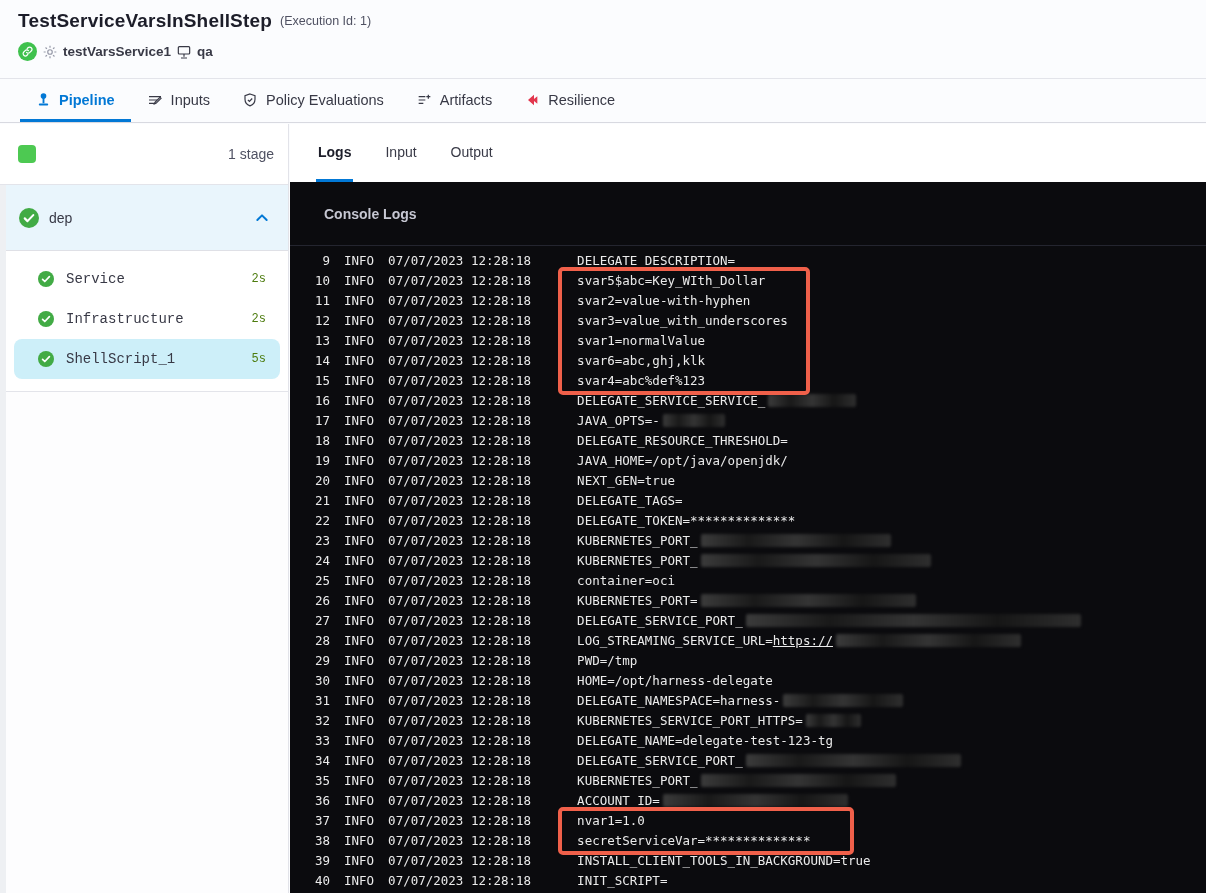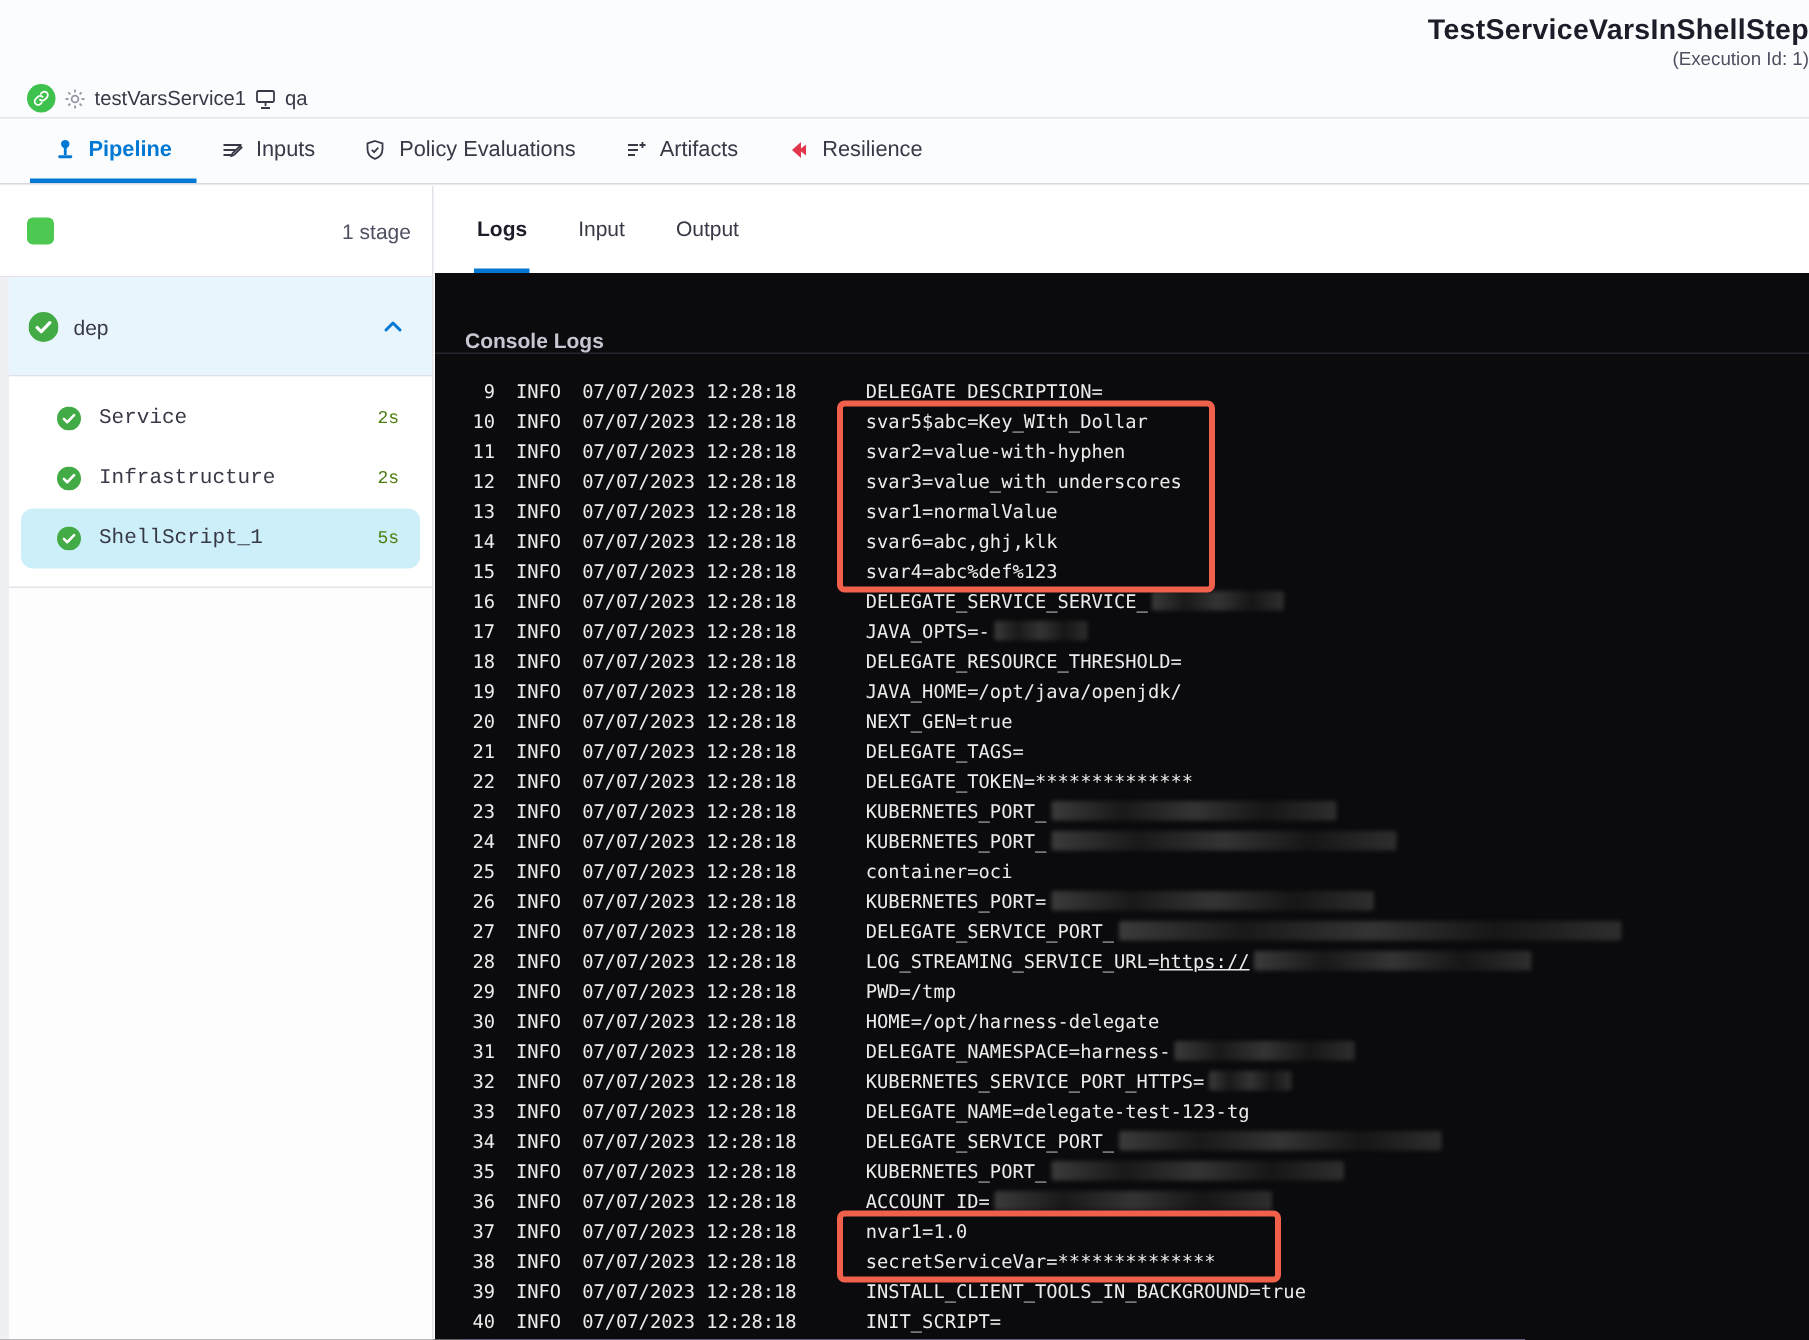--- a/index.html
+++ b/index.html
@@ -1,24 +1,24 @@
 <!DOCTYPE html>
 <html><head>
 <meta charset="utf-8">
 <style>
   * { margin:0; padding:0; box-sizing:border-box; }
   html,body { width:1206px; height:893px; overflow:hidden; }
   body { position:relative; background:#fbfcfe; font-family:"Liberation Sans",sans-serif; }
 
   
   .app-header { position:absolute; top:0; left:0; right:0; height:79px; background:#fbfcfe; border-bottom:1px solid #e3e4ea; }
-  .title-row { display:flex; align-items:flex-end; padding:10px 0 0 18px;flex-direction:column; }
+  .title-row { display:flex; align-items:center; padding:10px 0 0 18px; }
   .page-title { font-size:19px; font-weight:bold; color:#1c1d29; letter-spacing:.2px; }
   .execution-id { font-size:12.5px; color:#4f5162; margin-left:8px; }
-  .meta-row { display:flex; align-items:center; margin:10px 0 4px 18px; gap:5px; }
+  .meta-row { display:flex; align-items:center; margin:10px 0 4px 18px; gap:5px;font-weight:bold; }
   .svc-badge { width:19px; height:19px; border-radius:50%; background:#3fc14d; display:flex; align-items:center; justify-content:center; }
   .meta-label { font-size:13.5px; color:#383946; }
   .icon-gray { color:#6b6d85; display:flex; }
 
   
   .tab-bar { position:absolute; top:80px; left:0; right:0; height:43px; background:#fbfcfe; border-bottom:1px solid #d8d9e0; display:flex; align-items:stretch; padding-left:20px; }
   .tab { display:flex; align-items:center; gap:8px; padding:0 16px; font-size:14.5px; color:#383946; border-bottom:3px solid transparent; cursor:pointer; }
   .tab.active { color:#0278d5; font-weight:bold; border-bottom-color:#0278d5; }
   .tab svg { flex:none; }
 
@@ -37,21 +37,21 @@
   .step-row.selected { background:#cdeff9; }
   .step-label { font-size:14px; color:#383946; margin-left:12px; }
   .step-duration { margin-left:auto; font-size:12px; color:#4d7c0f; }
 
   
   .log-panel { position:absolute; top:124px; left:290px; right:0; bottom:0; background:#8b5cf6;border-radius:20px; }
   .log-tabs { height:58px; display:flex; align-items:stretch; padding-left:26px; background:#fff; }
   .log-tab { display:flex; align-items:center; font-size:14px; color:#383946; padding:0 2px; margin-right:30px; border-bottom:3px solid transparent; cursor:pointer; }
   .log-tab.active { font-weight:bold; color:#1c1d29; border-bottom-color:#0278d5; }
   .console { position:absolute; top:58px; left:0; right:0; bottom:0; background:#0b0b0e; }
-  .console-header { height:54px; border-bottom:1px solid #24252f; display:flex; align-items:flex-end; padding-left:20px; }
+  .console-header { height:64px; border-bottom:1px solid #24252f; display:flex; align-items:center; padding-left:34px; }
   .console-title { font-size:14px; font-weight:bold; color:#c6c7d2; }
   .console-body { position:absolute; top:55px; left:0; right:0; bottom:0; padding-top:14px; overflow:hidden; }
   .log-row { display:flex; height:20px; line-height:20px; font-family:"DejaVu Sans Mono",monospace; font-size:12.5px; color:#ebebeb; white-space:pre; }
   .ln  { width:24px; text-align:right; margin-left:16px; flex:none; }
   .lvl { margin-left:14px; flex:none; }
   .ts  { margin-left:14px; flex:none; }
   .msg { margin-left:46px; flex:none; }
   .log-link { text-decoration:underline; cursor:pointer; }
   .redacted { display:inline-block; height:13px; vertical-align:-2px; margin-left:3px; border-radius:2px;
               background:linear-gradient(90deg,#3b3b3b,#191919 25%,#343434 50%,#161616 75%,#2e2e2e);

